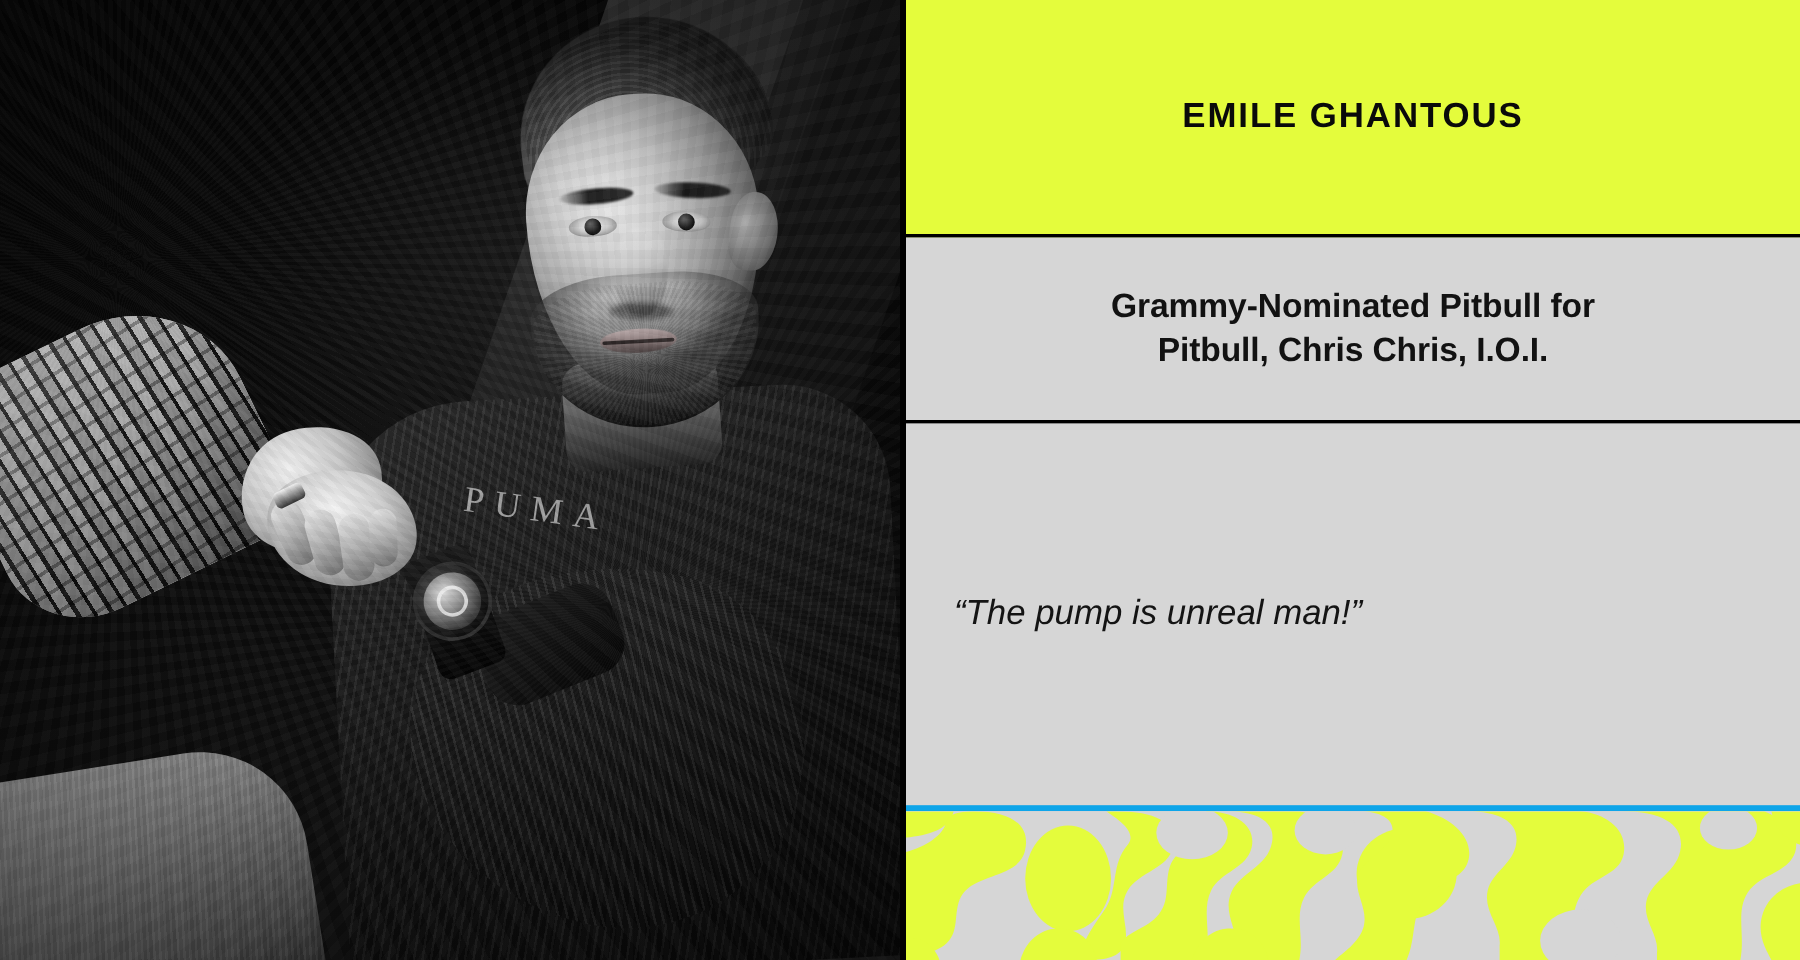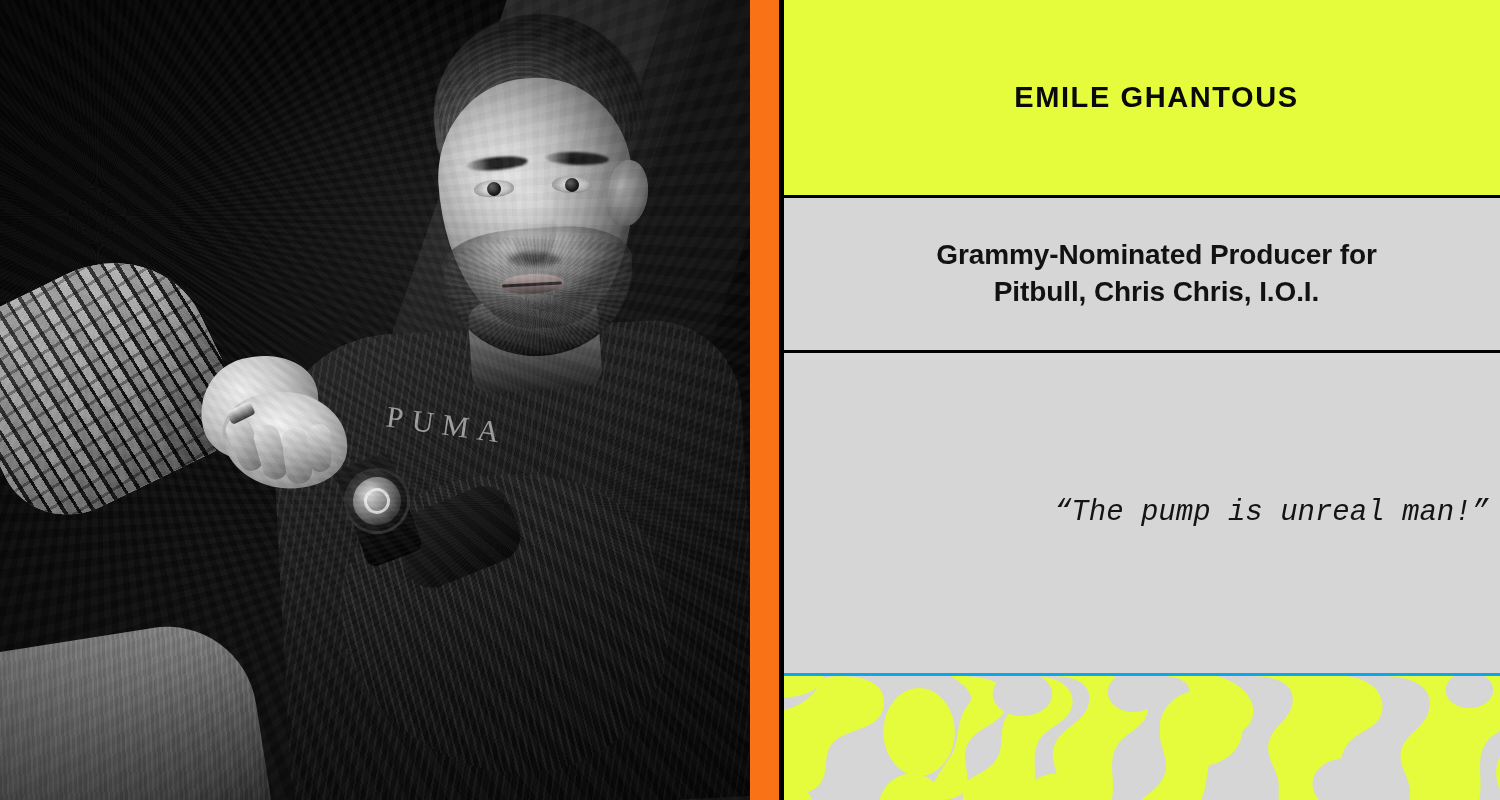--- a/index.html
+++ b/index.html
@@ -11,21 +11,20 @@
     background: #000;
     font-family: "Liberation Sans", sans-serif;
   }
 
   .card {
     position: relative;
     width: 1500px;
     height: 800px;
     display: flex;
     background: #f97316;
-    gap: 29px;
   }
 
   
   .photo-pane {
     position: relative;
     width: 750px;
     height: 800px;
     overflow: hidden;
     background: #050505;
     flex: 0 0 750px;
@@ -440,24 +439,23 @@
     text-align: center;
     line-height: 1.32;
     letter-spacing: -0.1px;
   }
 
   .band-quote {
     flex: 1 1 auto;
     background: #d6d6d6;
     display: flex;
     align-items: center;
-    justify-content: flex-end;
-    border-bottom: 3px solid #0ea5e9;
+    justify-content: flex-start;
+    border-bottom: 5px solid #0ea5e9;
     padding: 0 40px;
-    font-family: Liberation Mono, monospace;
   }
   .quote-text {
     font-size: 29px;
     font-style: italic;
     font-weight: normal;
     color: #141414;
     text-align: center;
     line-height: 1.3;
   }
 
@@ -538,21 +536,21 @@
   </div>
 
   <div class="info-pane">
 
     <div class="band-name">
       <div class="name-text">EMILE GHANTOUS</div>
     </div>
 
     <div class="band-role">
       <div class="role-text">
-        <span>Grammy-Nominated Producer for</span><br>
+        <span>Grammy-Nominated Pitbull for</span><br>
         <span>Pitbull, Chris Chris, I.O.I.</span>
       </div>
     </div>
 
     <div class="band-quote">
       <div class="quote-text">“The pump is unreal man!”</div>
     </div>
 
     <div class="band-pattern">
       <svg viewBox="0 0 750 124" preserveAspectRatio="none">

